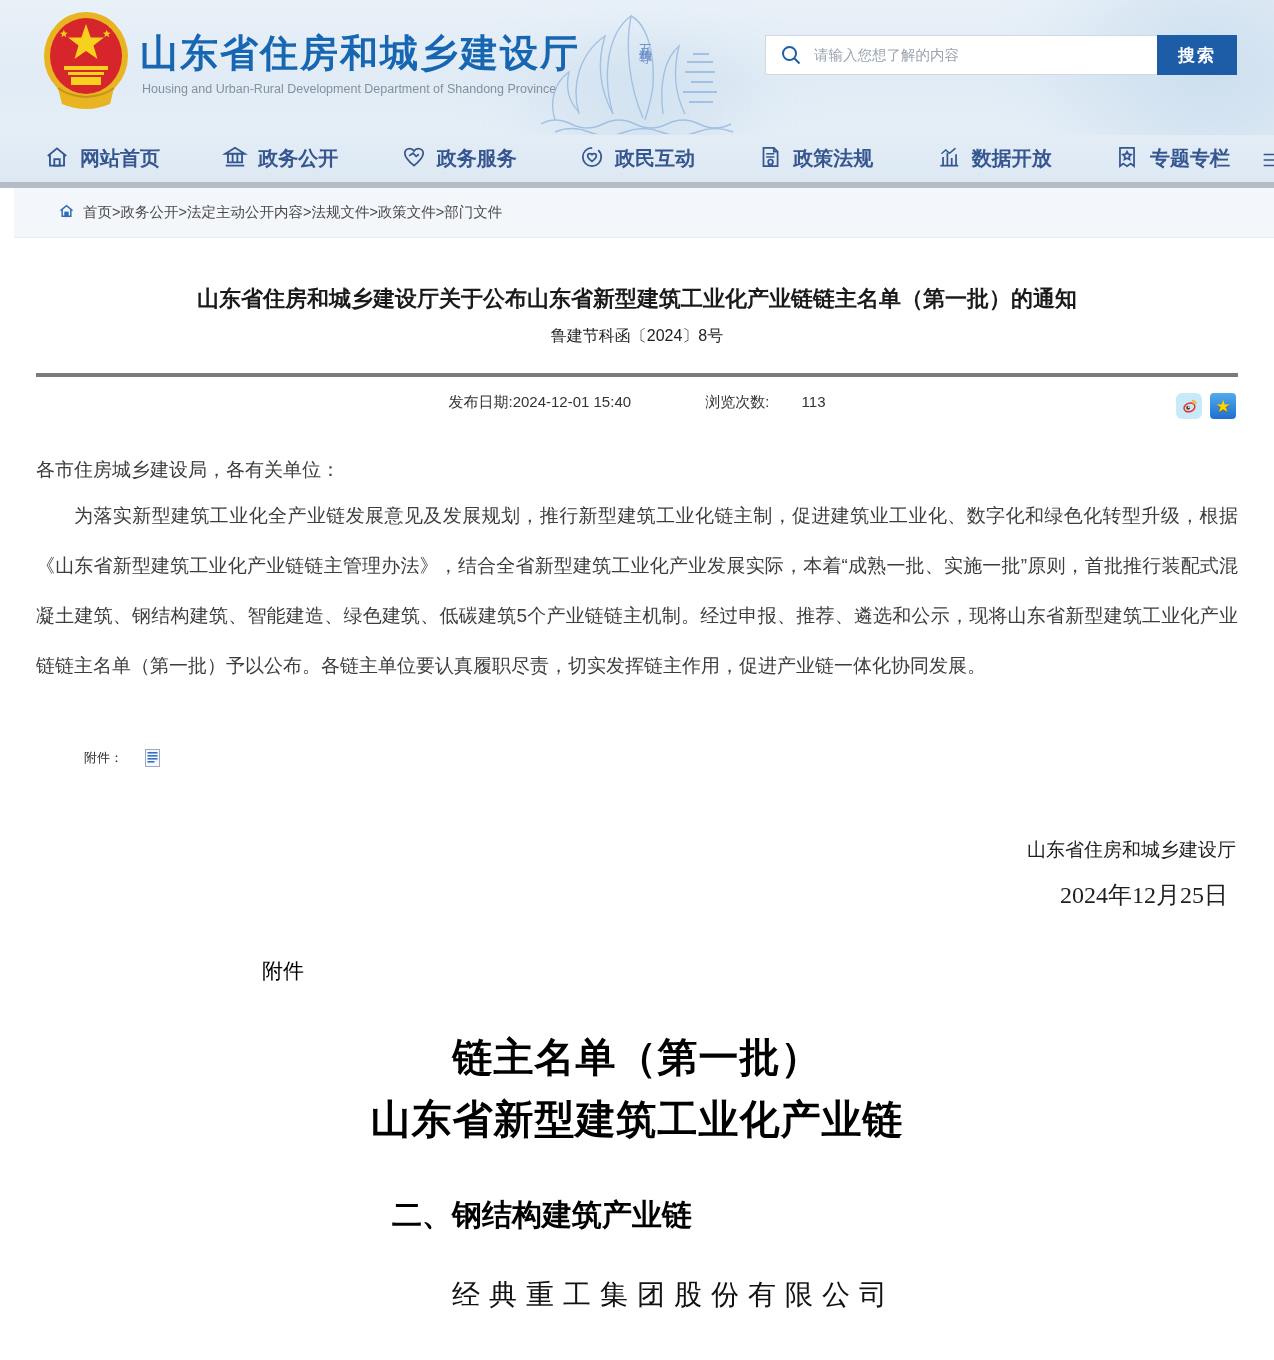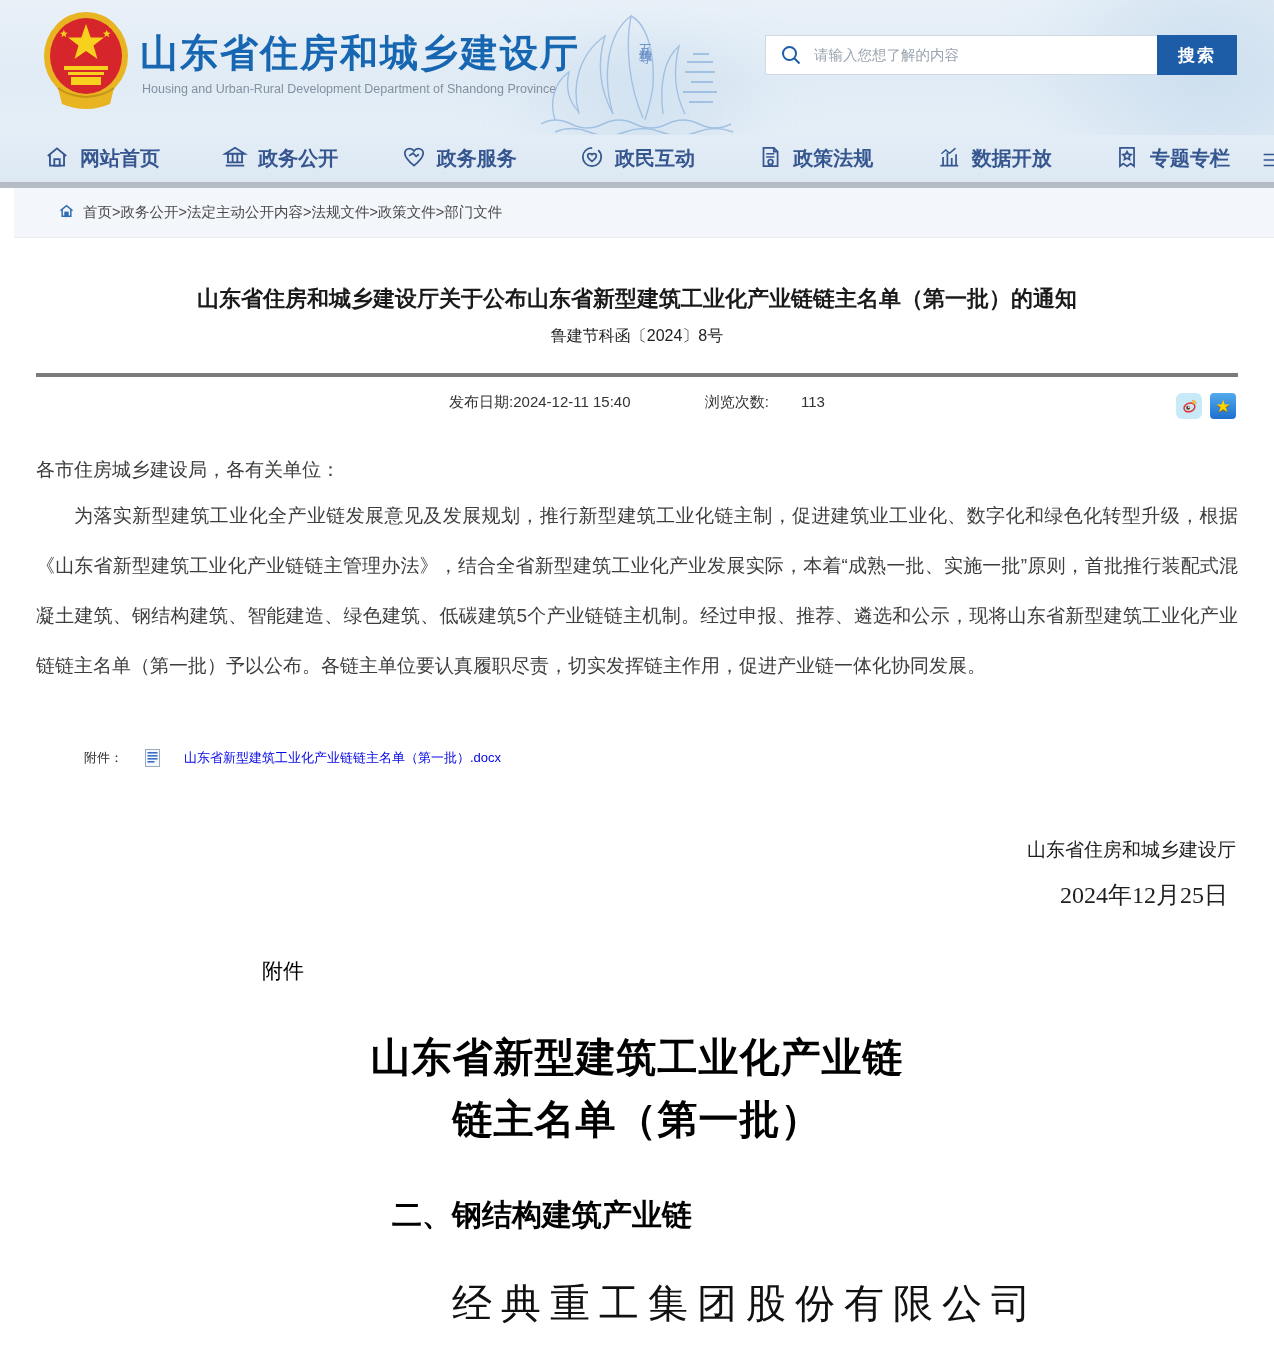--- a/index.html
+++ b/index.html
@@ -109,21 +109,21 @@
   .signature-date { margin-top: 16px; padding-right: 10px; font-family: "Liberation Serif", serif; font-size: 24px; }
   .attach-label { margin-top: 46px; margin-left: 226px; font-size: 21px; color: #000; }
   .doc-big-title {
     margin-top: 42px; text-align: center; font-size: 40px; font-weight: bold;
     color: #000; line-height: 62px; font-family: "Liberation Serif", serif; letter-spacing: 1px;
   }
   .section-heading {
     margin-top: 44px; margin-left: 356px; font-size: 30px; font-weight: bold; color: #000000;
   }
   .company-name {
-    margin-top: 40px; margin-left: 416px; font-size: 40px; color: #111;
+    margin-top: 40px; margin-left: 416px; font-size: 28px; color: #111;
     font-family: "Liberation Serif", serif; letter-spacing: 9px;
   }
 </style>
 </head>
 <body>
 
 <div class="header">
   <div class="header-cloud1"></div>
   <div class="header-cloud2"></div>
 
@@ -260,21 +260,21 @@
   </span>
   <span class="breadcrumb-text">首页&gt;政务公开&gt;法定主动公开内容&gt;法规文件&gt;政策文件&gt;部门文件</span>
 </div>
 
 <div class="content">
   <h1 class="article-title">山东省住房和城乡建设厅关于公布山东省新型建筑工业化产业链链主名单（第一批）的通知</h1>
   <div class="doc-number">鲁建节科函〔2024〕8号</div>
   <div class="title-rule"></div>
 
   <div class="meta-row">
-    <span class="meta-item meta-date">发布日期:2024-12-11 15:40</span>
+    <span class="meta-item meta-date">发布日期:2024-12-01 15:40</span>
     <span class="meta-item meta-views-label">浏览次数:</span>
     <span class="meta-item">113</span>
     <span class="share-icons">
       <span class="icon-weibo">
         <svg width="20" height="20" viewBox="0 0 24 24">
           <path d="M6 14.5 C6 11.5 10 8.5 13.5 8.5 C17 8.5 19 10.5 19 13 C19 16.5 15 19 11.5 19 C8.5 19 6 17.2 6 14.5 Z" fill="none" stroke="#e6302d" stroke-width="1.8"></path>
           <circle cx="11" cy="14" r="2.4" fill="#5c3a1e"></circle>
           <circle cx="11.8" cy="13.4" r="1" fill="#ffffff"></circle>
           <path d="M15.5 5.5 C17.8 5.2 20 7 20.2 9.3" fill="none" stroke="#f5a31a" stroke-width="1.6"></path>
           <path d="M15.8 8 C17 7.9 18 8.8 18.1 10" fill="none" stroke="#f5a31a" stroke-width="1.4"></path>
@@ -291,30 +291,29 @@
     <span>附件：</span>
     <span class="doc-icon">
       <svg width="15" height="18" viewBox="0 0 15 18">
         <rect x="0.5" y="0.5" width="14" height="17" fill="#f4f7fb" stroke="#9aa8bb"></rect>
         <rect x="2.5" y="3" width="10" height="1.6" fill="#3a6fc4"></rect>
         <rect x="2.5" y="6" width="10" height="1.6" fill="#3a6fc4"></rect>
         <rect x="2.5" y="9" width="10" height="1.6" fill="#3a6fc4"></rect>
         <rect x="2.5" y="12" width="7" height="1.6" fill="#3a6fc4"></rect>
       </svg>
     </span>
-    <a class="attach-link">山东省新型建筑工业化产业链链主名单（第一批）.docx</a>
   </div>
 
   <div class="signature">
     <div class="signature-org">山东省住房和城乡建设厅</div>
     <div class="signature-date">2024年12月25日</div>
   </div>
 
   <div class="attach-label">附件</div>
 
   <div class="doc-big-title">
+    <div>链主名单（第一批）</div>
     <div>山东省新型建筑工业化产业链</div>
-    <div>链主名单（第一批）</div>
   </div>
 
   <div class="section-heading">二、钢结构建筑产业链</div>
   <div class="company-name">经典重工集团股份有限公司</div>
 </div>
 
 </body></html>

